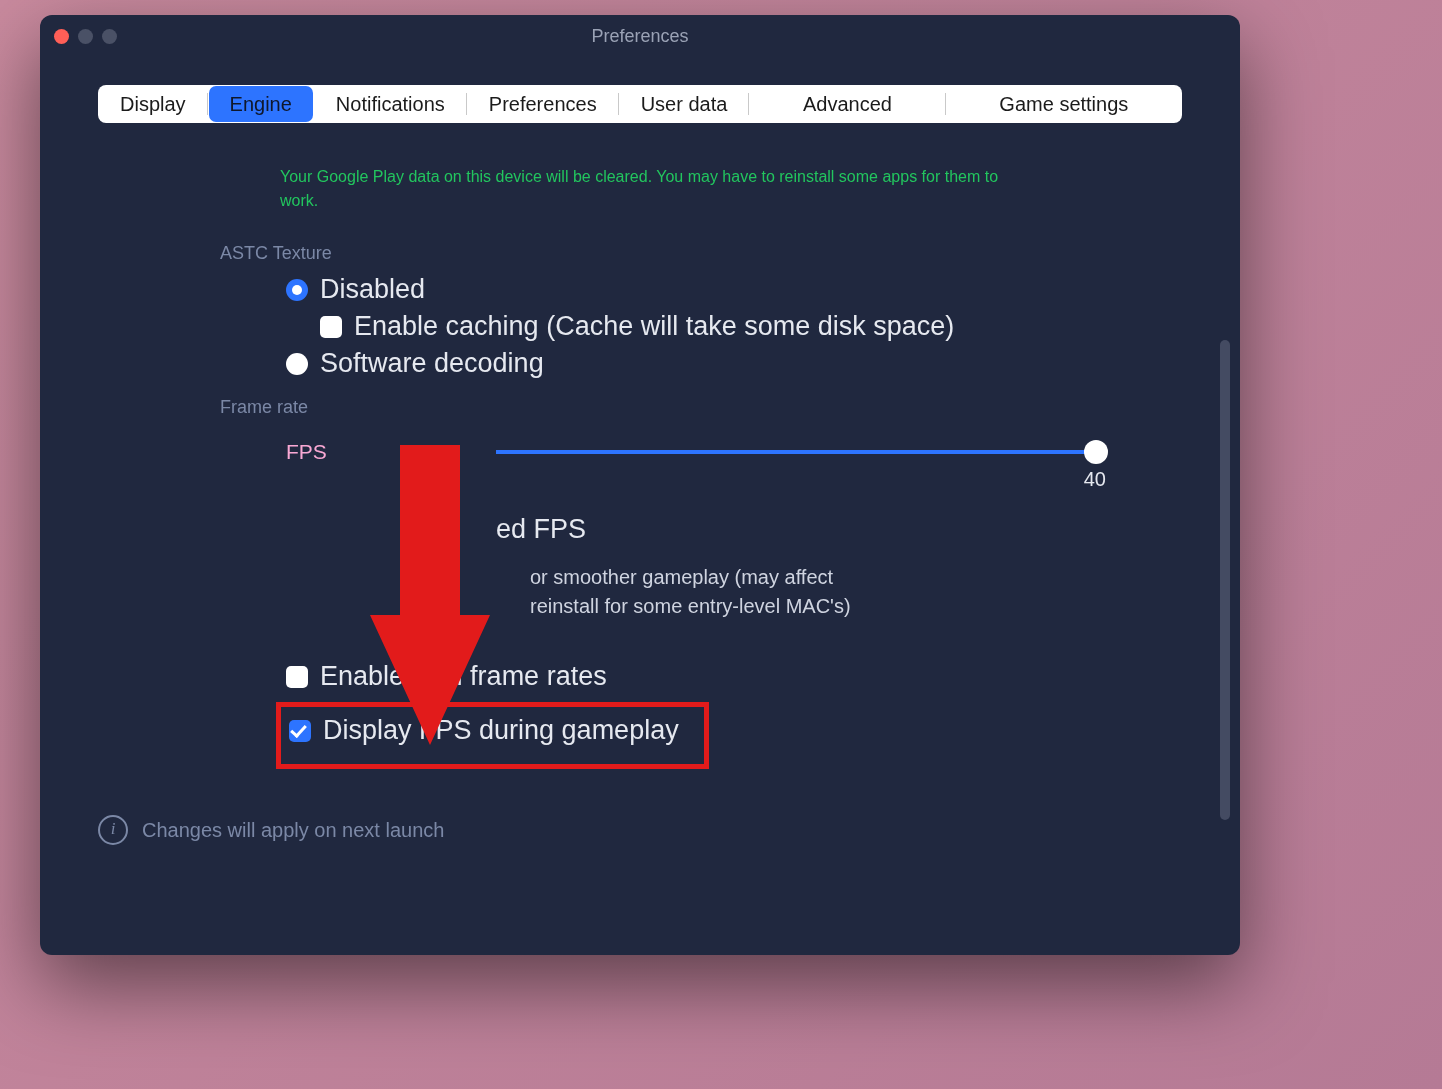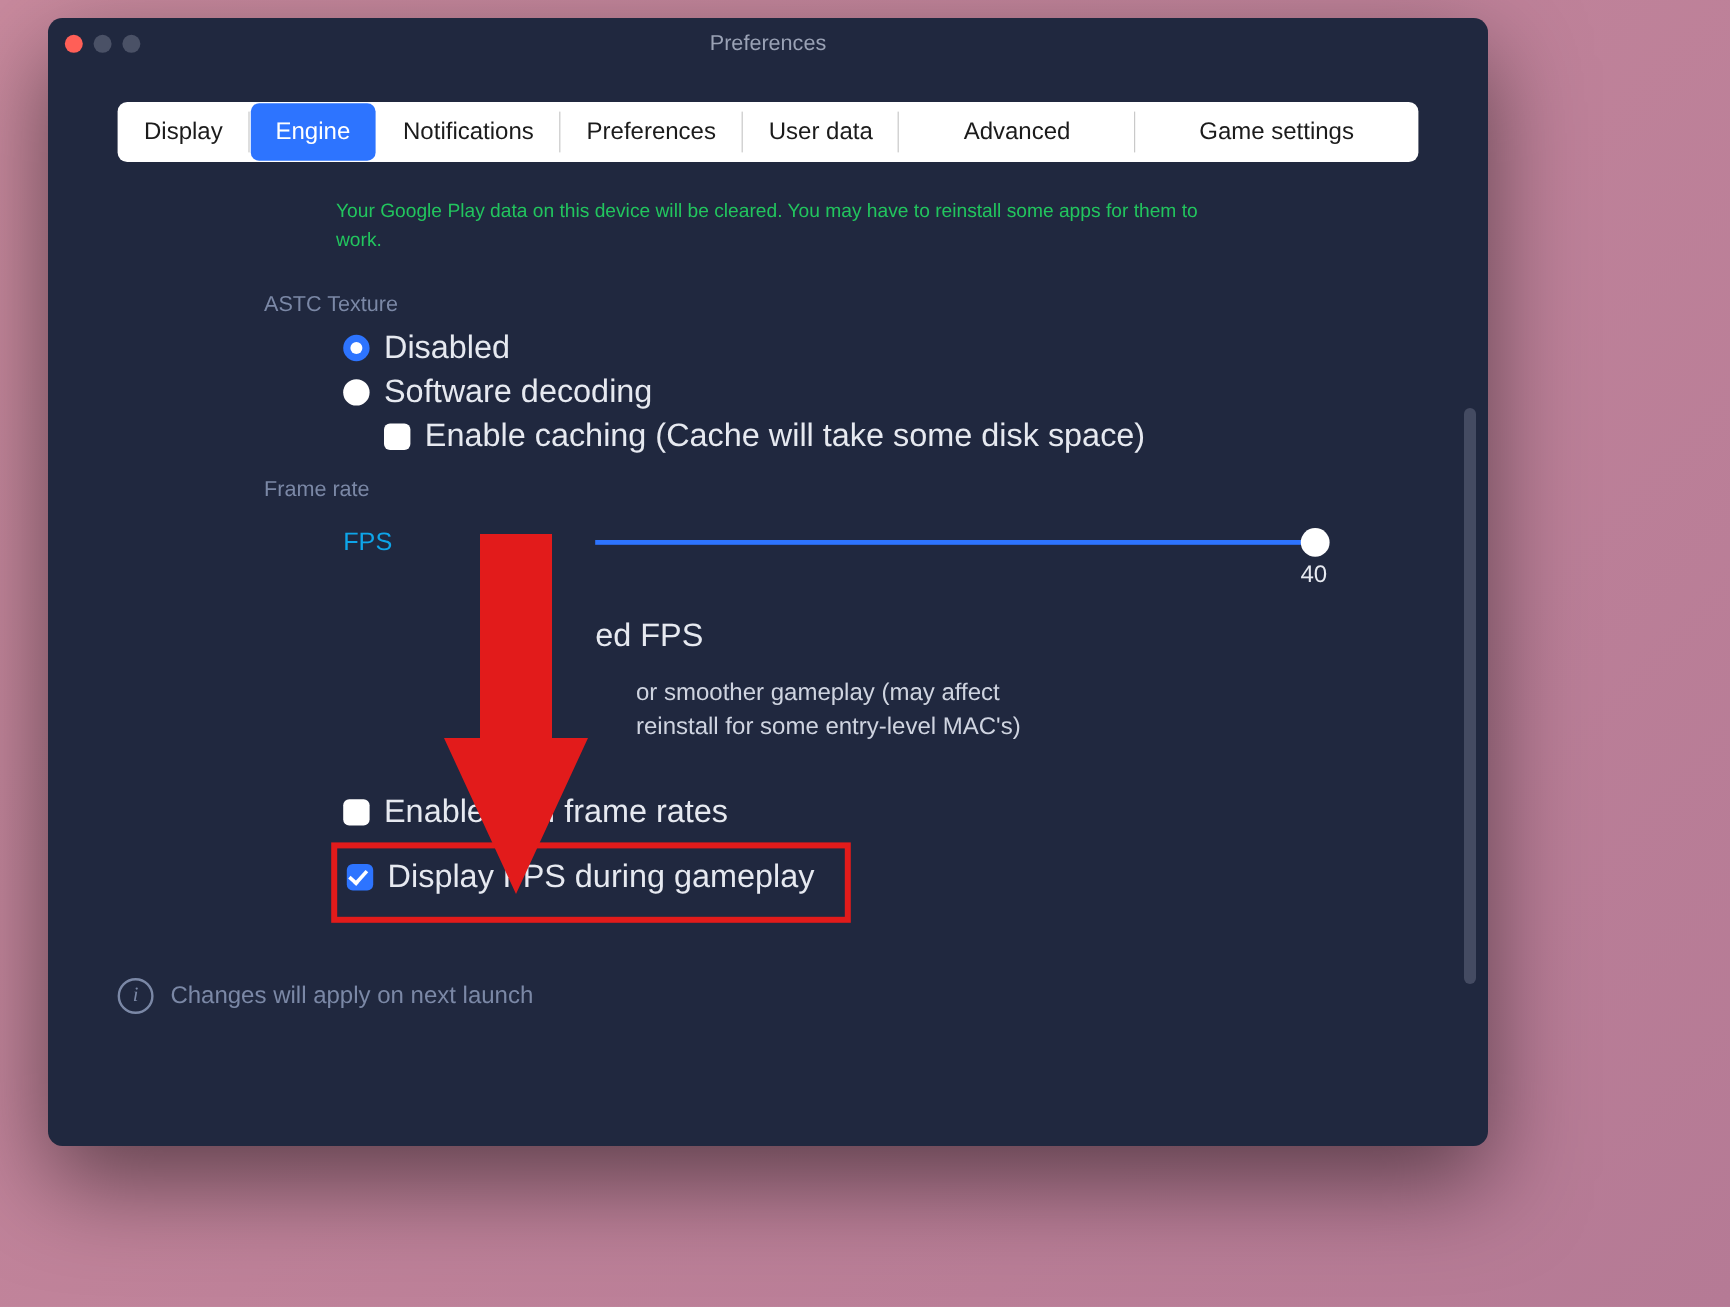--- a/index.html
+++ b/index.html
@@ -48,21 +48,21 @@
     color: #9aa2b5;
     font-weight: 500;
     pointer-events: none;
   }
   .tabbar {
     margin: 28px 58px 0 58px;
     background: #ffffff;
     border-radius: 8px;
     display: flex;
     align-items: stretch;
-    height: 50px;
+    height: 38px;
     overflow: hidden;
   }
   .tab {
     flex: 0 0 auto;
     padding: 0 22px;
     display: flex;
     align-items: center;
     justify-content: center;
     font-size: 20px;
     color: #1b1b1b;
@@ -73,21 +73,21 @@
     content: "";
     position: absolute;
     right: 0;
     top: 8px;
     bottom: 8px;
     width: 1px;
     background: #c9c9c9;
   }
   .tab.active {
     background: #2d74ff;
-    color: #ffffff;
+    color: #0f172a;
     border-radius: 6px;
     margin: 2px;
     box-shadow: 0 0 0 1px #2d74ff;
     padding: 0 20px;
   }
   .tab.flex { flex: 1 1 auto; }
 
   .content {
     position: absolute;
     left: 0; right: 0;
@@ -161,21 +161,21 @@
 
   .fps-row {
     margin: 20px 0 0 116px;
     display: flex;
     align-items: flex-start;
     gap: 40px;
   }
   .fps-label {
     width: 170px;
     font-size: 21px;
-    color: #0ea5e9;
+    color: #f9a8d4;
     padding-top: 2px;
   }
   .slider-wrap {
     position: relative;
     width: 600px;
     padding-top: 12px;
   }
   .slider-track {
     height: 4px;
     background: #2d74ff;
@@ -288,27 +288,27 @@
   <div class="content">
 
     <div class="warning">Your Google Play data on this device will be cleared. You may have to reinstall some apps for them to work.</div>
 
     <div class="section-label">ASTC Texture</div>
 
     <div class="row">
       <div class="radio checked"></div>
       <div class="opt-label">Disabled</div>
     </div>
+    <div class="row indent">
+      <div class="check"></div>
+      <div class="opt-label">Enable caching (Cache will take some disk space)</div>
+    </div>
     <div class="row">
       <div class="radio"></div>
       <div class="opt-label">Software decoding</div>
-    </div>
-    <div class="row indent">
-      <div class="check"></div>
-      <div class="opt-label">Enable caching (Cache will take some disk space)</div>
     </div>
 
     <div class="section-label">Frame rate</div>
 
     <div class="fps-row">
       <div class="fps-label">FPS</div>
       <div class="slider-wrap">
         <div class="slider-track">
           <div class="slider-thumb"></div>
         </div>

